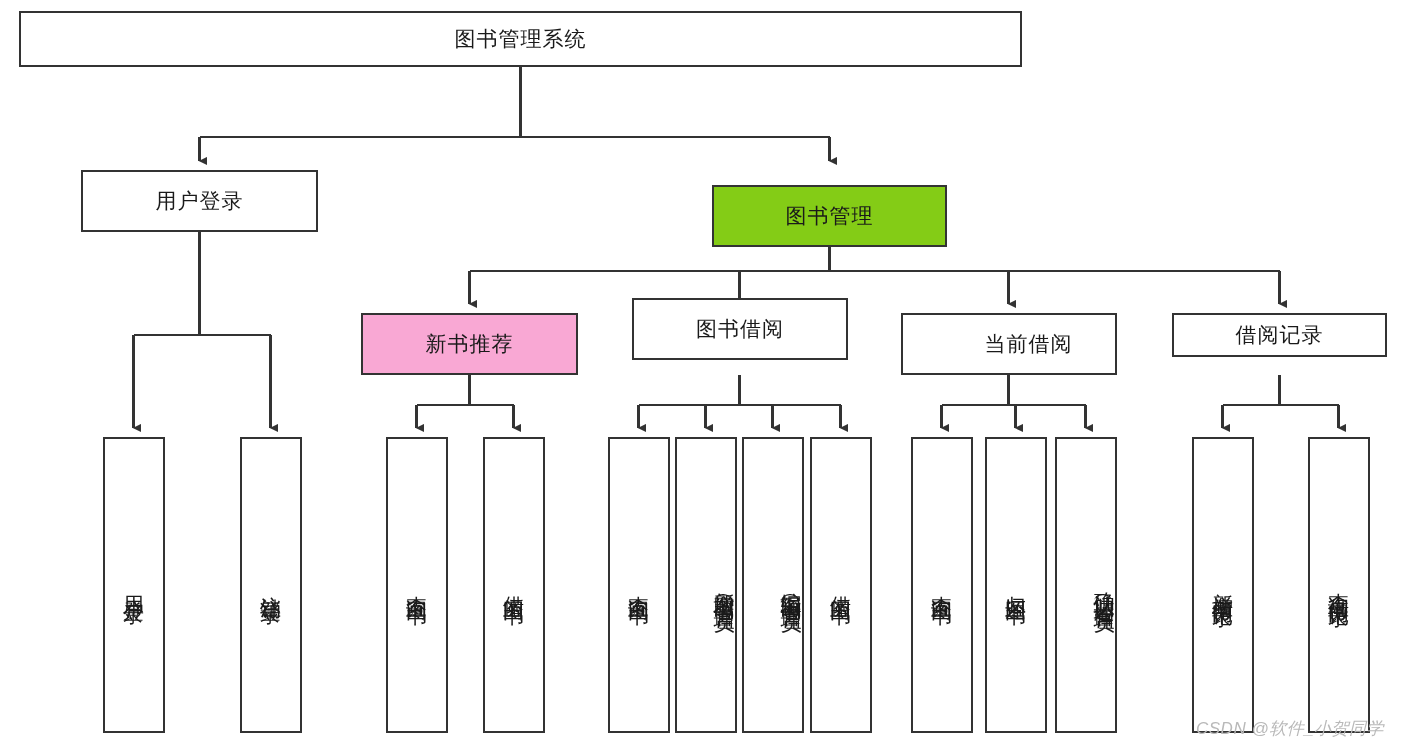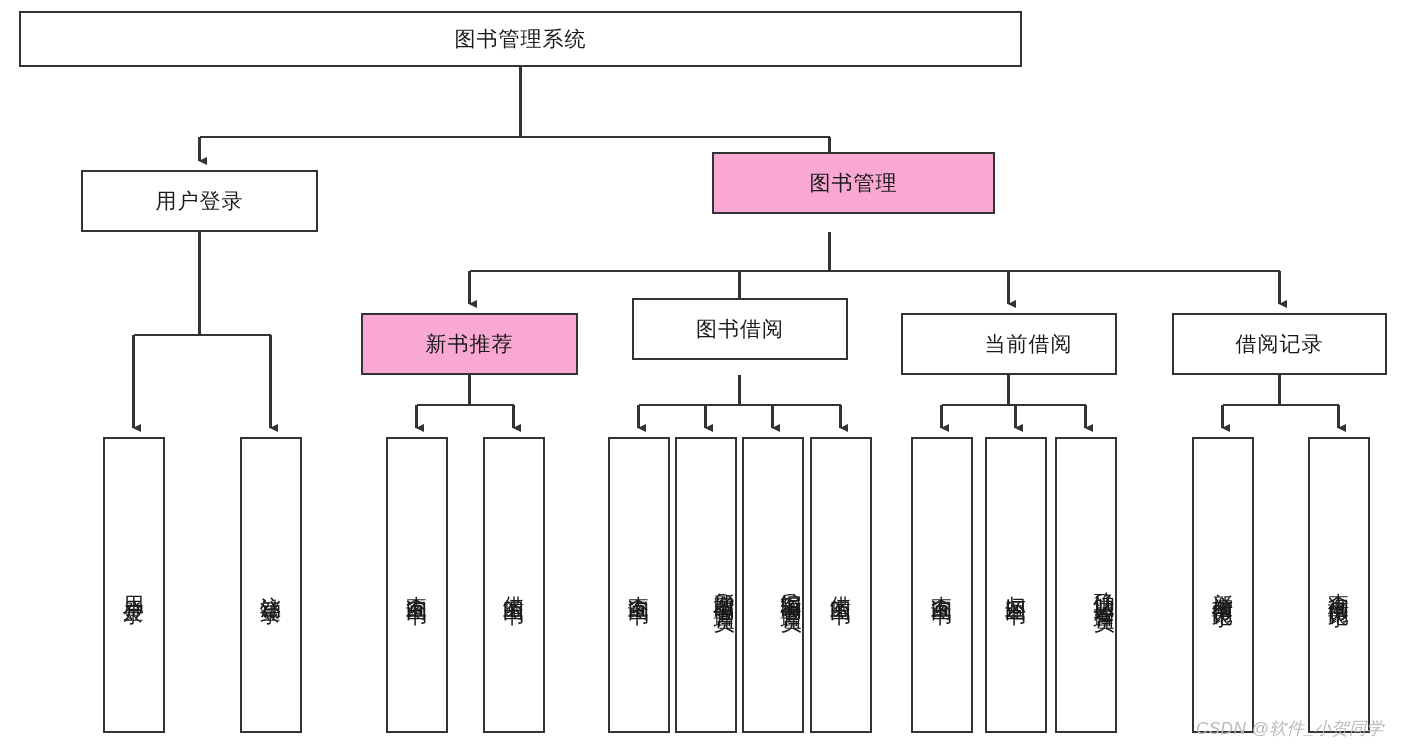--- a/index.html
+++ b/index.html
@@ -122,26 +122,26 @@
       <path d="M 1279.5,375 L 1279.5,405"></path>
       <path d="M 1222.5,405 L 1338.5,405"></path>
       <path d="M 1222.5,405 L 1222.5,428" marker-end="url(#arrowhead)"></path>
       <path d="M 1338.5,405 L 1338.5,428" marker-end="url(#arrowhead)"></path>
     </g>
   </svg>
 
   <div class="node node-h" style="left: 19px; top: 11px; width: 1003px; height: 56px; border-color: rgb(51, 51, 51); background: rgb(255, 255, 255); color: rgb(26, 26, 26);">图书管理系统</div>
 
   <div class="node node-h" style="left: 81px; top: 170px; width: 237px; height: 62px; border-color: rgb(51, 51, 51); background: rgb(255, 255, 255); color: rgb(26, 26, 26);">用户登录</div>
-  <div class="node node-h" style="left: 712px; top: 152px; width: 283px; height: 62px; border-color: rgb(51, 51, 51); background: #f9a8d4; color: rgb(26, 26, 26);">图书管理</div>
+  <div class="node node-h" style="left: 712px; top: 185px; width: 235px; height: 62px; border-color: rgb(51, 51, 51); background: #84cc16; color: rgb(26, 26, 26);">图书管理</div>
 
   <div class="node node-h" style="left: 361px; top: 313px; width: 217px; height: 62px; border-color: rgb(51, 51, 51); background: #f9a8d4; color: rgb(26, 26, 26);">新书推荐</div>
   <div class="node node-h" style="left: 632px; top: 298px; width: 216px; height: 62px; border-color: rgb(51, 51, 51); background: rgb(255, 255, 255); color: rgb(26, 26, 26);">图书借阅</div>
   <div class="node node-h" style="left: 901px; top: 313px; width: 216px; height: 62px; border-color: rgb(51, 51, 51); background: rgb(255, 255, 255); color: rgb(26, 26, 26); padding-left: 39px;">当前借阅</div>
-  <div class="node node-h" style="left: 1172px; top: 313px; width: 215px; height: 62px; border-color: rgb(51, 51, 51); background: rgb(255, 255, 255); color: rgb(26, 26, 26);">借阅记录</div>
+  <div class="node node-h" style="left: 1172px; top: 313px; width: 215px; height: 44px; border-color: rgb(51, 51, 51); background: rgb(255, 255, 255); color: rgb(26, 26, 26);">借阅记录</div>
 
   <div class="node node-v v-center" style="left: 103px; top: 437px; width: 62px; height: 296px; border-color: rgb(51, 51, 51); background: rgb(255, 255, 255); color: rgb(26, 26, 26);">用户登录</div>
   <div class="node node-v v-center" style="left: 240px; top: 437px; width: 62px; height: 296px; border-color: rgb(51, 51, 51); background: rgb(255, 255, 255); color: rgb(26, 26, 26);">注销登录</div>
   <div class="node node-v v-center" style="left: 386px; top: 437px; width: 62px; height: 296px; border-color: rgb(51, 51, 51); background: rgb(255, 255, 255); color: rgb(26, 26, 26);">查询图书</div>
   <div class="node node-v v-center" style="left: 483px; top: 437px; width: 62px; height: 296px; border-color: rgb(51, 51, 51); background: rgb(255, 255, 255); color: rgb(26, 26, 26);">借阅图书</div>
   <div class="node node-v v-center" style="left: 608px; top: 437px; width: 62px; height: 296px; border-color: rgb(51, 51, 51); background: rgb(255, 255, 255); color: rgb(26, 26, 26);">查询图书</div>
   <div class="node node-v" style="left: 675px; top: 437px; width: 62px; height: 296px; border-color: rgb(51, 51, 51); background: rgb(255, 255, 255); color: rgb(26, 26, 26);">新增图书（管理员）</div>
   <div class="node node-v" style="left: 742px; top: 437px; width: 62px; height: 296px; border-color: rgb(51, 51, 51); background: rgb(255, 255, 255); color: rgb(26, 26, 26);">编辑图书（管理员）</div>
   <div class="node node-v v-center" style="left: 810px; top: 437px; width: 62px; height: 296px; border-color: rgb(51, 51, 51); background: rgb(255, 255, 255); color: rgb(26, 26, 26);">借阅图书</div>
   <div class="node node-v v-center" style="left: 911px; top: 437px; width: 62px; height: 296px; border-color: rgb(51, 51, 51); background: rgb(255, 255, 255); color: rgb(26, 26, 26);">查询图书</div>

